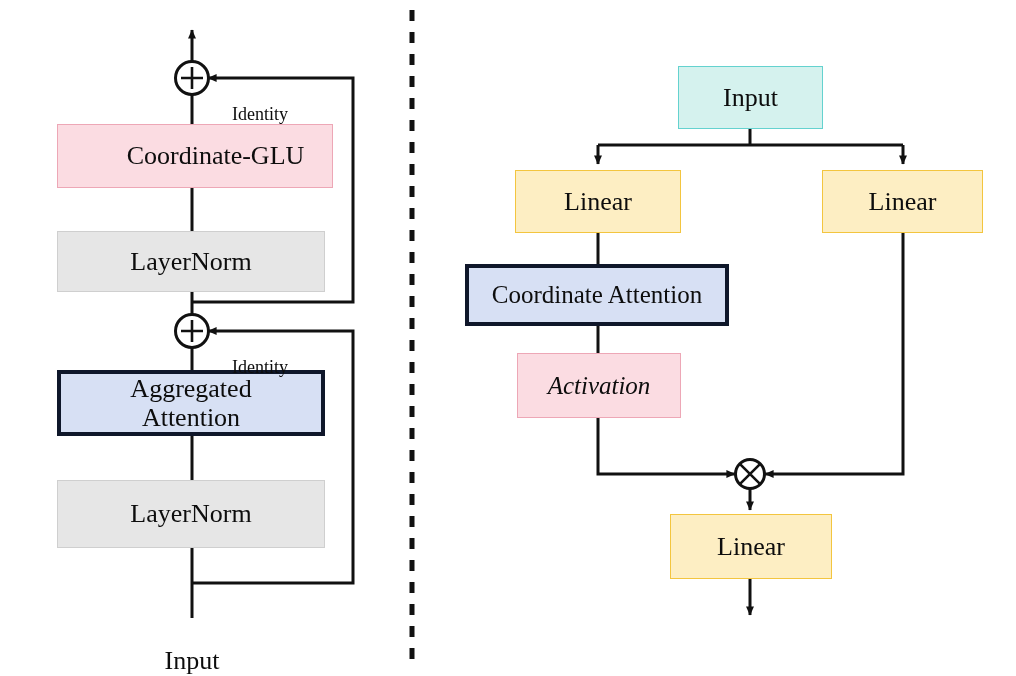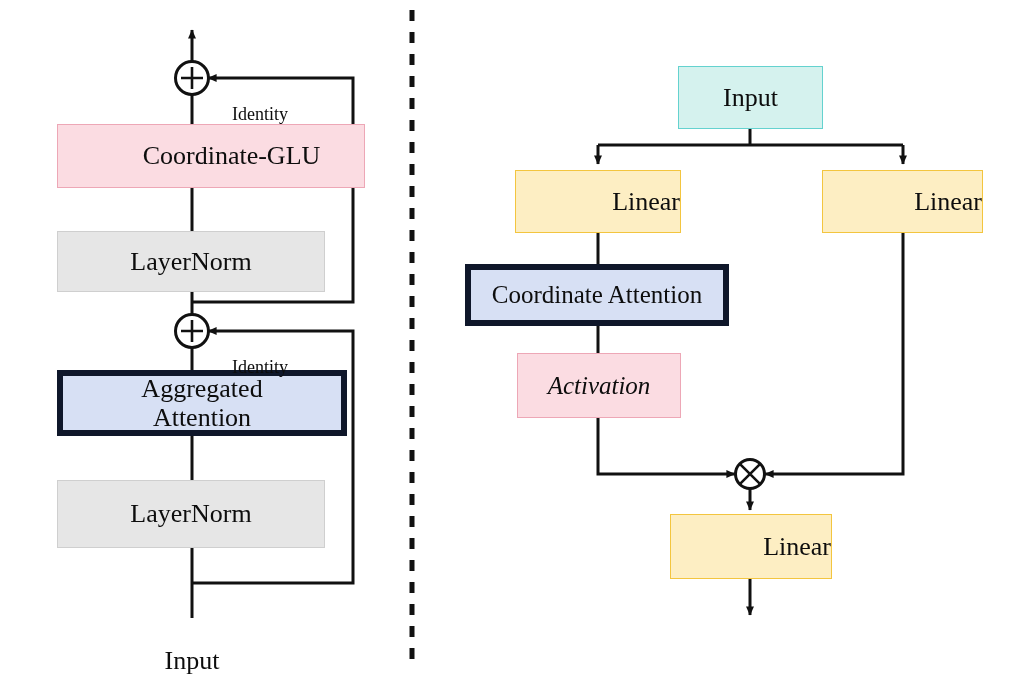--- a/index.html
+++ b/index.html
@@ -14,22 +14,22 @@
     justify-content:center;
     text-align:center;
     line-height:1.12;
     color:#0d0d0d;
     z-index:3;
   }
   .node span{display:block;white-space:pre-line;}
 
   .c-pink   {background:#fbdce2;border:1px solid #eda7b6;}
   .c-gray   {background:#e6e6e6;border:1px solid #cfcfcf;}
-  .c-blue   {background:#d7e0f4;border:6px solid #0f172a;}
-  .c-yellow {background:#fdeec3;border:1px solid #f3c53f;justify-content:flex-end;}
+  .c-blue   {background:#d7e0f4;border:4px solid #0f172a;}
+  .c-yellow {background:#fdeec3;border:1px solid #f3c53f;}
   .c-cyan   {background:#d5f2ee;border:1px solid #64d2cf;}
 
   .plain-label{
     position:absolute;
     color:#0d0d0d;
     text-align:center;
     z-index:3;
     margin-top:24px;
   }
 
@@ -101,29 +101,29 @@
       <circle cx="192" cy="331" r="16.5" fill="#ffffff" stroke="#111111" stroke-width="3"></circle>
       <path d="M181,331 H203 M192,320 V342" stroke="#111111" stroke-width="2.6" fill="none"></path>
     </g>
 
     <g>
       <circle cx="750" cy="474" r="14.5" fill="#ffffff" stroke="#111111" stroke-width="3"></circle>
       <path d="M740.3,464.3 L759.7,483.7 M759.7,464.3 L740.3,483.7" stroke="#111111" stroke-width="2.6" fill="none"></path>
     </g>
   </svg>
 
-  <div class="node c-pink" style="left:57px;top:124px;width:308px;height:64px;font-size:26px;padding-left:41px;">
+  <div class="node c-pink" style="left:57px;top:124px;width:276px;height:64px;font-size:26px;padding-left:41px;">
     <span>Coordinate-GLU</span>
   </div>
 
   <div class="node c-gray" style="left:57px;top:231px;width:268px;height:61px;font-size:26px;">
     <span>LayerNorm</span>
   </div>
 
-  <div class="node c-blue" style="left:57px;top:370px;width:290px;height:66px;font-size:26px;">
+  <div class="node c-blue" style="left:57px;top:370px;width:268px;height:66px;font-size:26px;">
     <span>Aggregated
 Attention</span>
   </div>
 
   <div class="node c-gray" style="left:57px;top:480px;width:268px;height:68px;font-size:26px;">
     <span>LayerNorm</span>
   </div>
 
   <div class="plain-label" style="left:232px;top:80px;width:120px;font-size:18px;text-align:left;">Identity</div>
 

